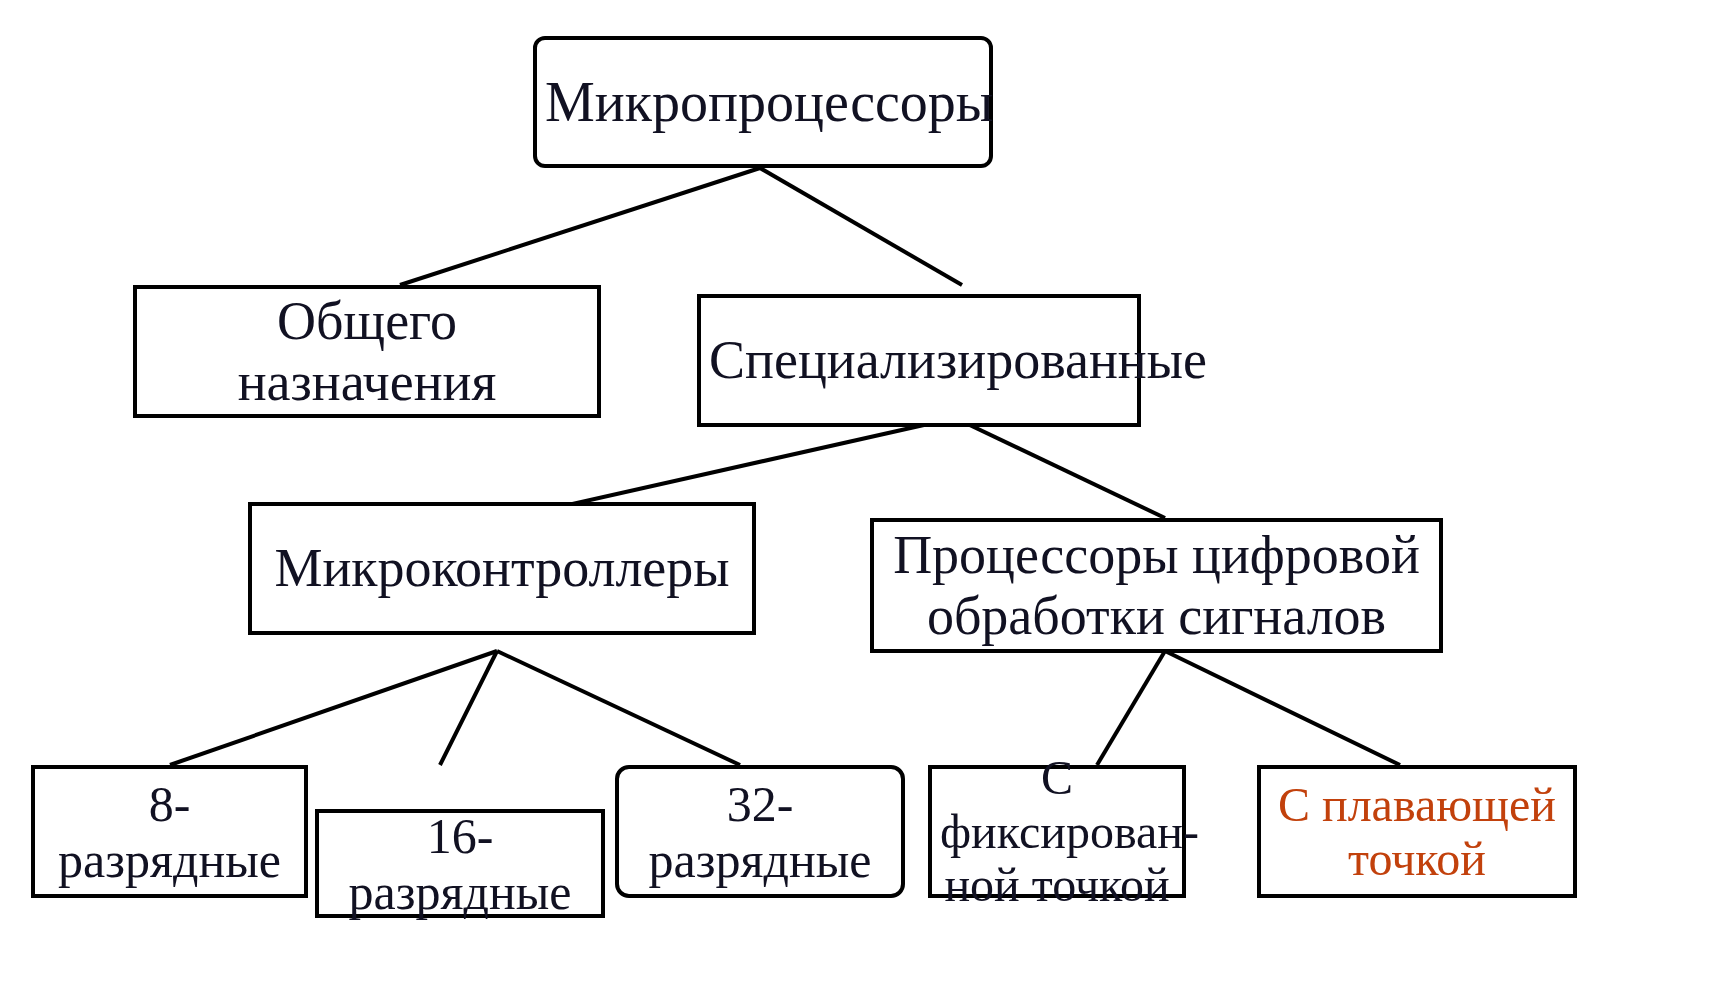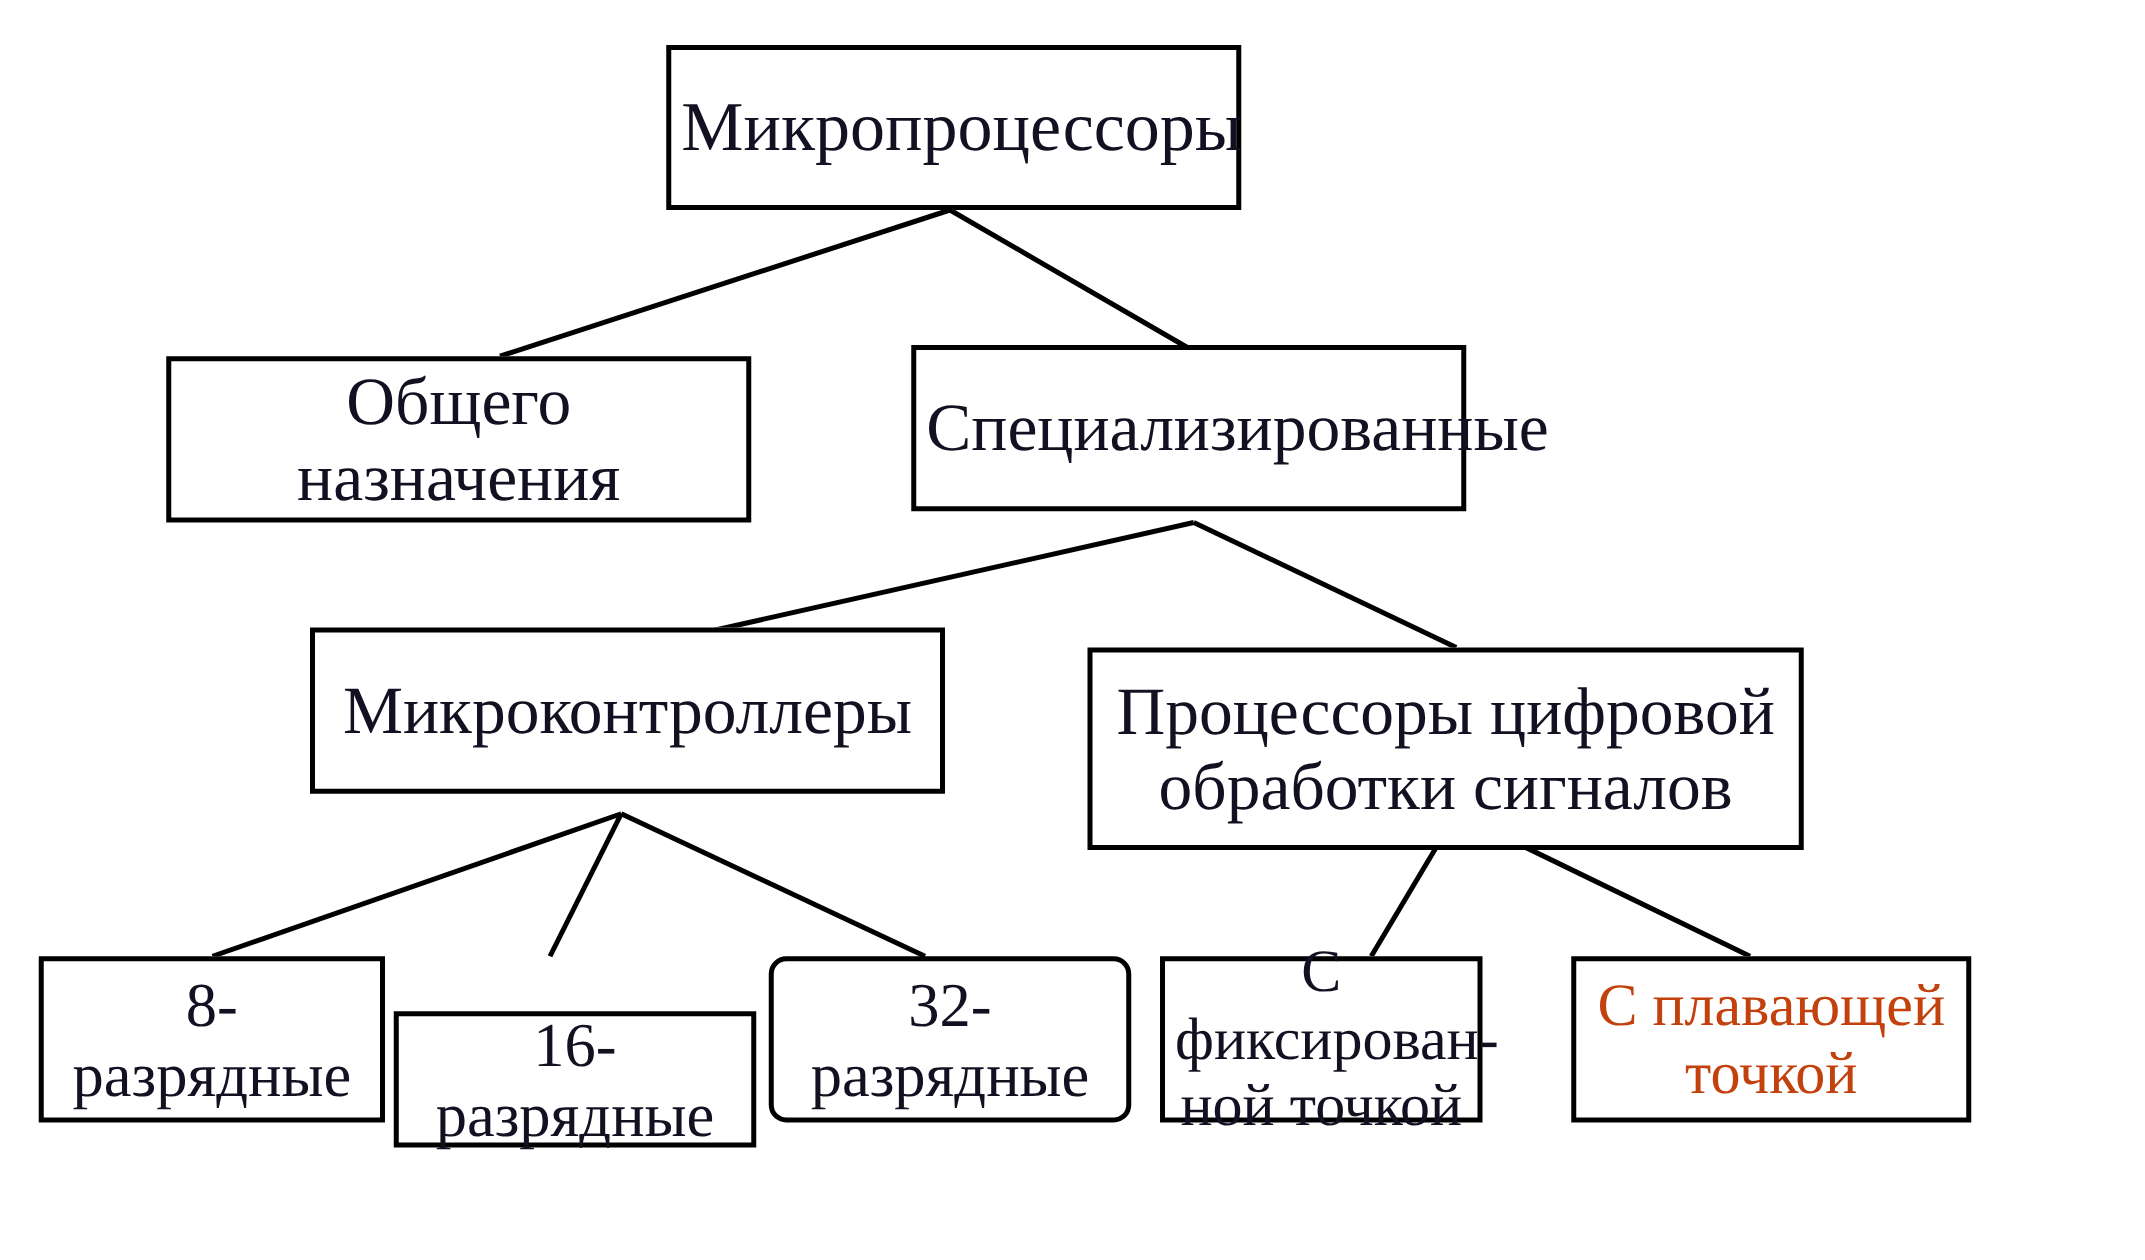--- a/index.html
+++ b/index.html
@@ -33,21 +33,21 @@
     text-align: center;
     color: #111122;
     line-height: 1.12;
     padding: 0 8px;
   }
   .node-label {
     display: block;
     width: 100%;
     white-space: pre-line;
   }
-  .lvl1 { font-size: 56px; }
+  .lvl1 { font-size: 56px; border-radius: 12px; }
   .lvl2 { font-size: 54px; }
   .lvl3 { font-size: 54px; }
   .lvl4 { font-size: 50px; }
   .lvl4-two { font-size: 48px; }
 </style>
 </head>
 <body>
 
 <div id="page">
   <svg id="diagram-svg" viewBox="0 0 1716 1008" xmlns="http://www.w3.org/2000/svg">
@@ -63,27 +63,27 @@
         <line x1="1165" y1="651" x2="1400" y2="765" stroke="#000000" stroke-width="4"></line>
       </g>
   </svg>
   <div id="nodes-layer">
       <div class="node lvl1" style="left: 533px; top: 36px; width: 460px; height: 132px; border-color: rgb(0, 0, 0); color: rgb(17, 17, 34);">
         <span class="node-label">Микропроцессоры</span>
       </div>
       <div class="node lvl2" style="left: 133px; top: 285px; width: 468px; height: 133px; border-color: rgb(0, 0, 0); color: rgb(17, 17, 34);">
         <span class="node-label">Общего назначения</span>
       </div>
-      <div class="node lvl2" style="left: 697px; top: 276px; width: 444px; height: 133px; border-color: rgb(0, 0, 0); color: rgb(17, 17, 34); margin-left: 32px;">
+      <div class="node lvl2" style="left: 697px; top: 294px; width: 444px; height: 133px; border-color: rgb(0, 0, 0); color: rgb(17, 17, 34);">
         <span class="node-label">Специализированные</span>
       </div>
       <div class="node lvl3" style="left: 248px; top: 502px; width: 508px; height: 133px; border-color: rgb(0, 0, 0); color: rgb(17, 17, 34);">
         <span class="node-label">Микроконтроллеры</span>
       </div>
-      <div class="node lvl3" style="left: 870px; top: 518px; width: 573px; height: 162px; border-color: rgb(0, 0, 0); color: rgb(17, 17, 34);">
+      <div class="node lvl3" style="left: 870px; top: 518px; width: 573px; height: 135px; border-color: rgb(0, 0, 0); color: rgb(17, 17, 34);">
         <span class="node-label">Процессоры цифровой
 обработки сигналов</span>
       </div>
       <div class="node lvl4" style="left: 31px; top: 765px; width: 277px; height: 133px; border-color: rgb(0, 0, 0); color: rgb(17, 17, 34);">
         <span class="node-label">8-разрядные</span>
       </div>
       <div class="node lvl4" style="left: 315px; top: 765px; width: 290px; height: 109px; border-color: rgb(0, 0, 0); color: rgb(17, 17, 34); margin-top: 44px;">
         <span class="node-label">16-разрядные</span>
       </div>
       <div class="node lvl4" style="left: 615px; top: 765px; width: 290px; height: 133px; border-color: rgb(0, 0, 0); color: rgb(17, 17, 34); border-radius: 14px;">

